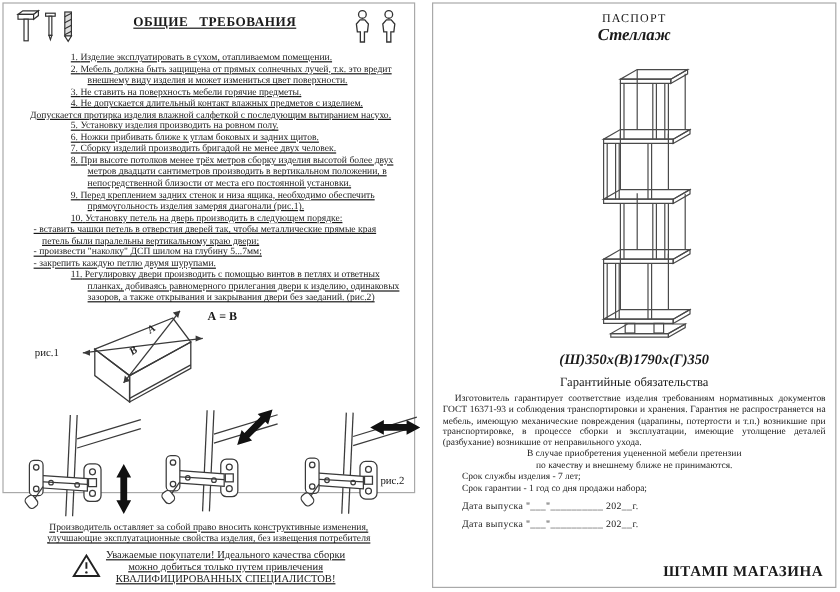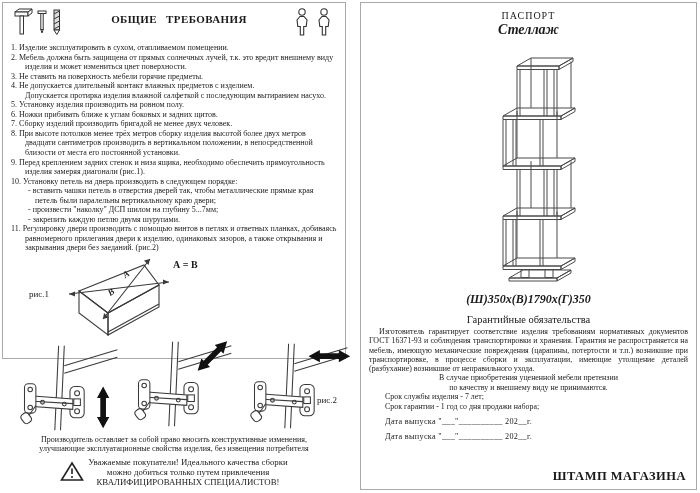--- a/index.html
+++ b/index.html
@@ -2,30 +2,30 @@
 <html><head>
 <meta charset="utf-8">
 <style>
   html,body{margin:0;padding:0;}
   body{
     width:700px;height:493px;position:relative;background:#fff;overflow:hidden;
     font-family:"Liberation Serif", serif;color:#1a1a1a;
     -webkit-font-smoothing:antialiased;
   }
   .page{position:absolute;top:2px;border:1px solid #a9a9a9;background:#fff;box-sizing:border-box;}
-  #left-page{left:2px;width:344px;height:357px;padding:4px 8px 4px 8px;}
+  #left-page{left:2px;width:344px;height:409px;padding:4px 8px 4px 8px;text-decoration:underline;}
   #right-page{left:360px;width:337px;height:488px;padding:5px 8px;display:flex;flex-direction:column;}
 
   
   .lp-header{display:flex;align-items:flex-start;height:34px;}
   .lp-title{flex:1;text-align:center;font-weight:bold;font-size:11px;word-spacing:6px;letter-spacing:.4px;padding-top:6px;}
 
   
   .req-list{font-size:8px;line-height:9.55px;margin-top:2px;}
-  .item{padding-left:14px;text-indent:-14px;}
+  .item{padding-left:14px;text-indent:-14px;margin-left:48px;}
   .item-cont{padding-left:14px;}
   .sub{padding-left:24px;text-indent:-7px;}
 
   
   .figures{position:relative;height:180px;}
   .fig-label{position:absolute;font-size:9px;}
   .fig1-eq{position:absolute;font-size:10px;font-weight:bold;}
   .diag-label{position:absolute;font-size:9px;font-style:italic;font-weight:bold;}
   .producer-note{font-size:8px;line-height:9.3px;text-align:center;width:88%;margin:2px auto 0;}
   .warning{display:flex;align-items:center;justify-content:center;gap:4px;margin-top:3px;}
@@ -243,19 +243,19 @@
         <polygon points="28,238 76,238 76,241 28,241"></polygon>
         <polygon points="76,238 90,230 90,233 76,241"></polygon>
       </g>
     </svg>
   </div>
 
   <div class="rp-dims">(Ш)350х(В)1790х(Г)350</div>
   <div class="rp-warranty-title">Гарантийные обязательства</div>
   <div class="rp-warranty-text">Изготовитель гарантирует соответствие изделия требованиям нормативных документов ГОСТ 16371-93 и соблюдения транспортировки и хранения. Гарантия не распространяется на мебель, имеющую механические повреждения (царапины, потертости и т.п.) возникшие при транспортировке, в процессе сборки и эксплуатации, имеющие утолщение деталей (разбухание) возникшие от неправильного ухода.</div>
   <div class="rp-note">В случае приобретения уцененной мебели претензии</div>
-  <div class="rp-note">по качеству и внешнему виду не принимаются.</div>
+  <div class="rp-note">по качеству и внешнему ближе не принимаются.</div>
   <div class="rp-term">Срок службы изделия - 7 лет;</div>
   <div class="rp-term">Срок гарантии - 1 год со дня продажи набора;</div>
   <div class="rp-date">Дата выпуска "___"__________ 202__г.</div>
   <div class="rp-date">Дата выпуска "___"__________ 202__г.</div>
   <div class="rp-stamp">ШТАМП МАГАЗИНА</div>
 </div>
 
 </body></html>

